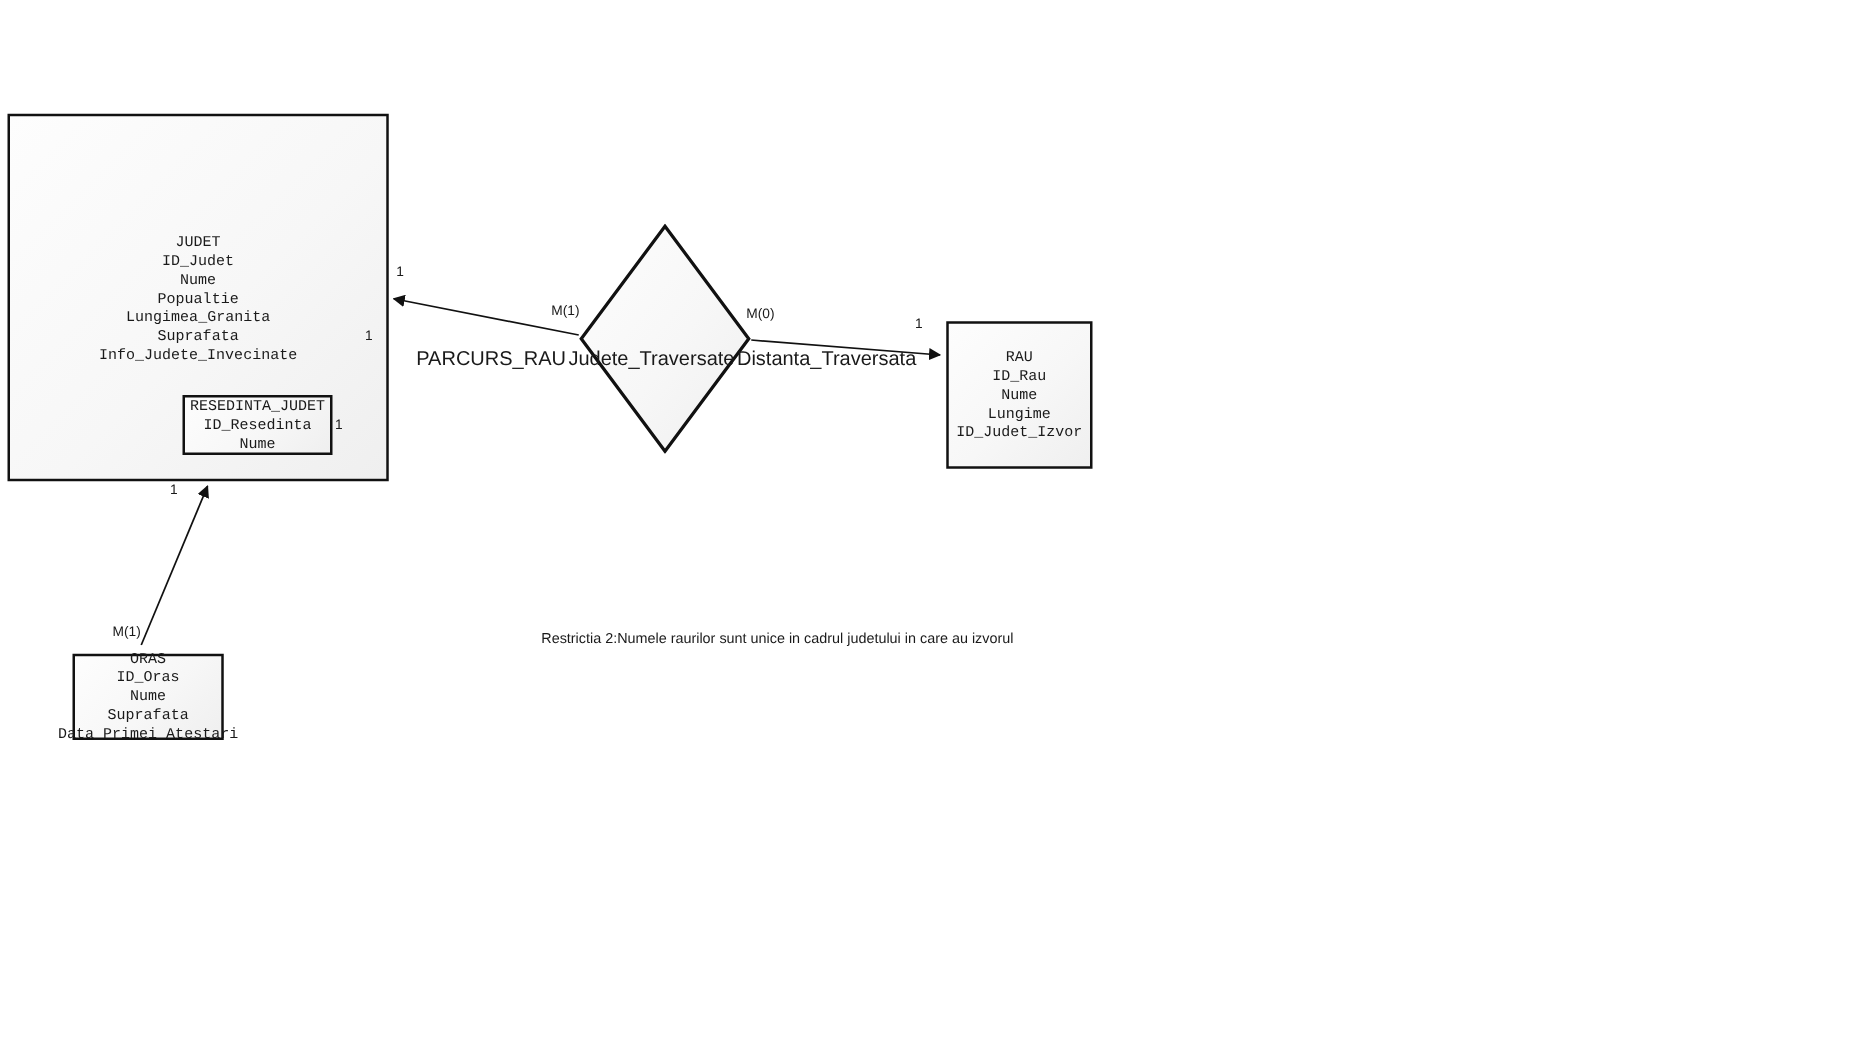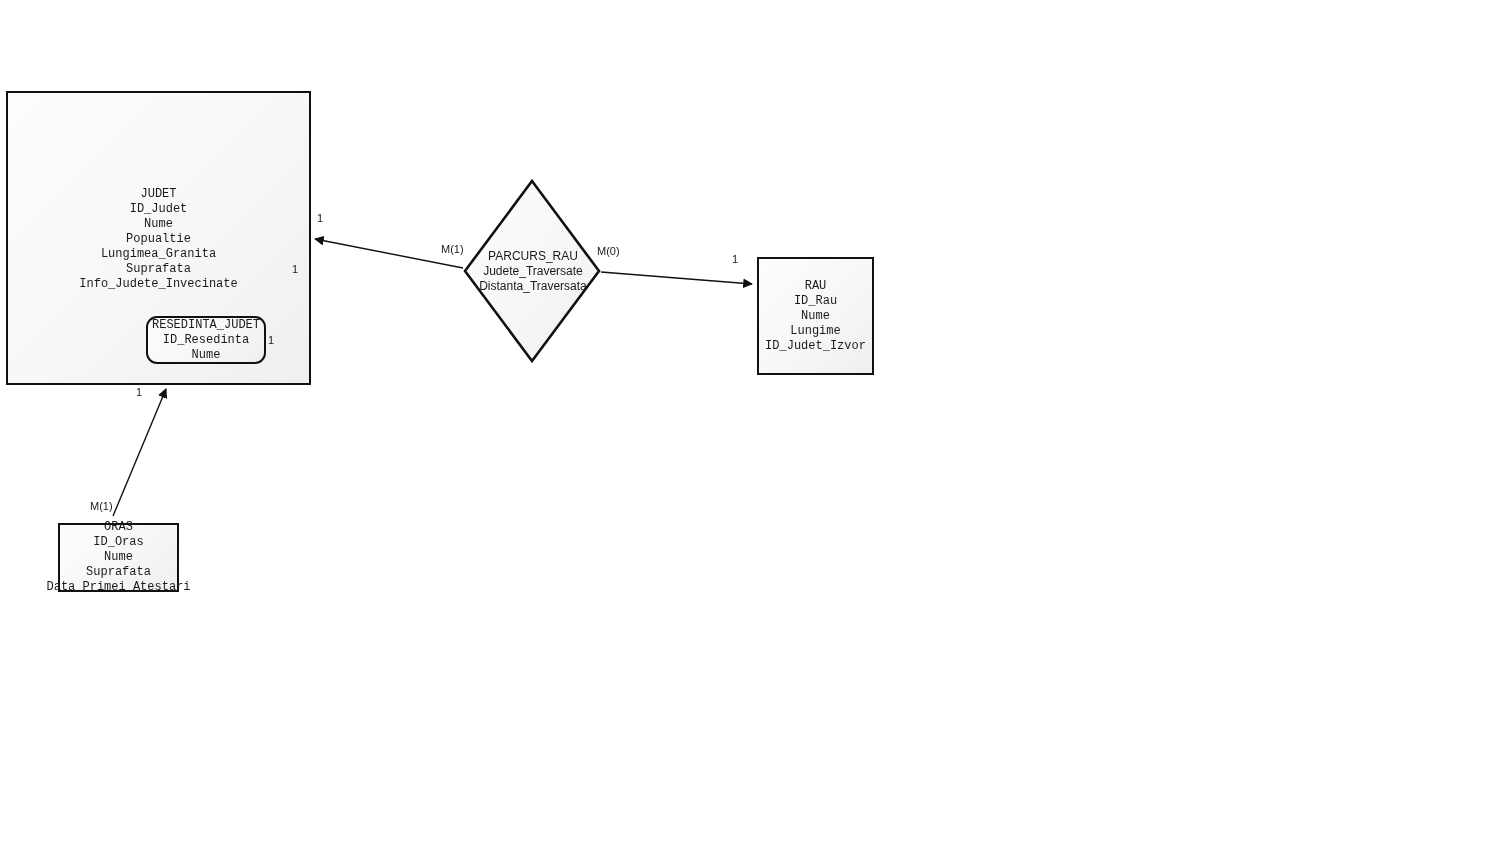--- a/index.html
+++ b/index.html
@@ -62,21 +62,20 @@
   #judet-entity .attr-list {
     margin-top: 94px;
   }
 
   #resedinta-entity {
     left: 146px;
     top: 316px;
     width: 120px;
     height: 48px;
     border-width: 2px;
-    border-radius: 11px;
   }
 
   #rau-entity {
     left: 757px;
     top: 241px;
     width: 117px;
     height: 118px;
     margin-top: 16px;
   }
 
@@ -96,28 +95,28 @@
     height: 184px;
   }
   #parcurs-rel svg {
     position: absolute;
     left: 0;
     top: 0;
   }
   #parcurs-rel .diamond-label {
     position: absolute;
     left: 0;
-    top: 0;
+    top: 16px;
     width: 138px;
     height: 184px;
     display: flex;
-    flex-direction: column;
+    flex-direction: row;
     align-items: center;
     justify-content: center;
-    font-size: 12px;
+    font-size: 16px;
     line-height: 15px;
     white-space: nowrap;
     text-align: center;
   }
   #parcurs-rel .diamond-label > div {
     margin-left: 2px;
   }
 
   
   .edge-label {
@@ -232,15 +231,16 @@
 
   <div class="edge-label" style="left:292px; top:263px;">1</div>
 
   <div class="edge-label" style="left:268px; top:334px;">1</div>
 
   <div class="edge-label" style="left:136px; top:386px;">1</div>
 
   <div class="edge-label" style="left:90px; top:500px;">M(1)</div>
 
   <div id="constraints">
+    <div>Restrictia 2:Numele raurilor sunt unice in cadrul judetului in care au izvorul</div>
   </div>
 
 </div>
 
 </body></html>

